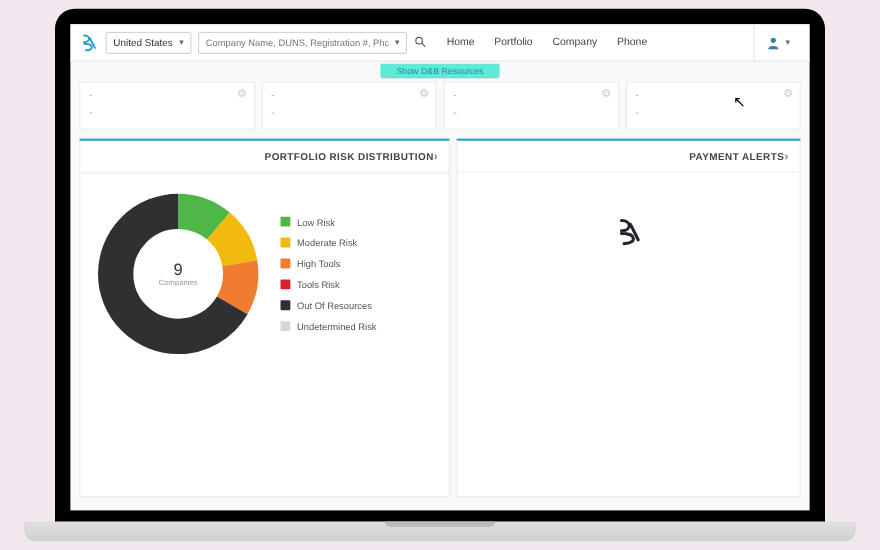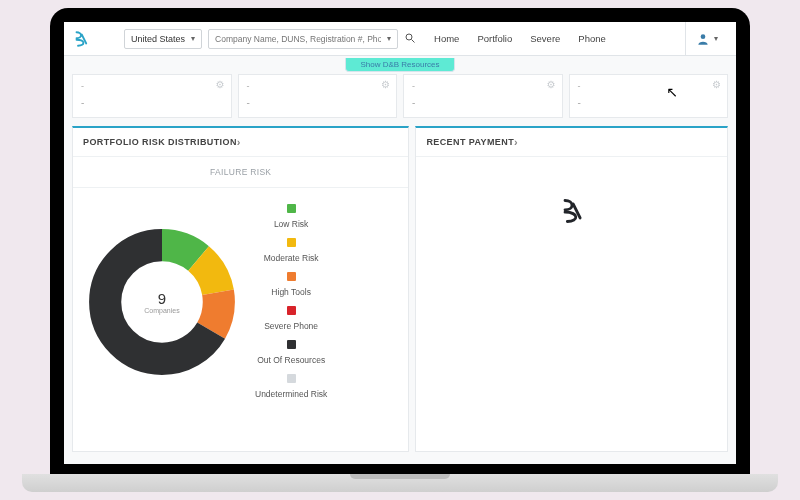--- a/index.html
+++ b/index.html
@@ -63,21 +63,20 @@
   .select-country {
     border: 1px solid #d0d4d8;
     border-radius: 2px;
     padding: 4px 6px;
     background: #fff;
     display: flex;
     align-items: center;
     gap: 6px;
     cursor: pointer;
     font-size: 9px;
-    margin-left: 28px;
   }
   .caret { font-size: 8px; color: #666; }
   .search-wrap {
     border: 1px solid #d0d4d8;
     border-radius: 2px;
     padding: 4px 6px;
     background: #fff;
     display: flex;
     align-items: center;
     gap: 6px;
@@ -163,21 +162,21 @@
     border-top: 2px solid #2aa3c7;
     flex: 1;
     display: flex;
     flex-direction: column;
     height: 326px;
   }
   .panel-left { flex: 1.08; }
   .panel-header {
     display: flex;
     align-items: center;
-    justify-content: flex-start;
+    justify-content: flex-end;
     padding: 8px 10px;
     border-bottom: 1px solid #eef1f3;
     font-size: 9px;
     font-weight: bold;
     letter-spacing: 0.4px;
     color: #444;
   }
   .panel-header .arrow { color: #888; cursor: pointer; font-size: 11px; }
 
   .tabs {
@@ -221,21 +220,21 @@
   .donut-center .num { font-size: 15px; color: #333; }
   .donut-center .lbl { font-size: 7px; color: #999; }
 
   .legend {
     display: flex;
     flex-direction: column;
     gap: 9px;
     font-size: 8.5px;
     color: #555;
   }
-  .legend-row { display: flex; align-items: center; gap: 6px; flex-direction: column; }
+  .legend-row { display: flex; align-items: center; gap: 6px; }
   .swatch { width: 9px; height: 9px; border-radius: 1px; }
 
   .panel-footer {
     margin-top: auto;
     padding: 10px 14px 14px 14px;
     font-size: 8.5px;
     color: #9aa0a6;
     text-align: left;
   }
 
@@ -279,21 +278,21 @@
       </div>
       <span class="search-btn">
         <svg width="12" height="12" viewBox="0 0 24 24">
             <circle cx="10" cy="10" r="6" stroke="#555" stroke-width="2" fill="none"></circle>
             <line x1="15" y1="15" x2="21" y2="21" stroke="#555" stroke-width="2"></line>
           </svg>
       </span>
       <div class="nav">
         <span>Home</span>
         <span>Portfolio</span>
-        <span>Severe</span>
+        <span>Company</span>
         <span>Phone</span>
       </div>
       <div class="user-menu">
         <svg width="14" height="14" viewBox="0 0 24 24">
             <circle cx="12" cy="8" r="4" fill="#3a7ca8"></circle>
             <path d="M4 22 C4 15 20 15 20 22" fill="#3a7ca8"></path>
           </svg>
         <span class="caret">▾</span>
       </div>
     </div>
@@ -326,21 +325,20 @@
     </div>
 
     <div class="panels">
 
       <div class="panel panel-left">
         <div class="panel-header">
           <span>PORTFOLIO RISK DISTRIBUTION</span>
           <span class="arrow">›</span>
         </div>
         <div class="tabs">
-          <div class="tab">FAILURE RISK</div>
         </div>
 
         <div class="chart-area">
           <div class="donut-wrap">
             <svg width="150" height="150" viewBox="0 0 42 42" id="donut-svg">
                 <circle cx="21" cy="21" r="15.9155" fill="transparent" stroke="#4fb648" stroke-width="9" stroke-dasharray="11.1111150840463 88.8889206723704" stroke-dashoffset="0"></circle>
                 <circle cx="21" cy="21" r="15.9155" fill="transparent" stroke="#f2b90f" stroke-width="9" stroke-dasharray="11.1111150840463 88.8889206723704" stroke-dashoffset="-11.1111150840463"></circle>
                 <circle cx="21" cy="21" r="15.9155" fill="transparent" stroke="#ef7c2f" stroke-width="9" stroke-dasharray="11.1111150840463 88.8889206723704" stroke-dashoffset="-22.2222301680926"></circle>
                 <circle cx="21" cy="21" r="15.9155" fill="transparent" stroke="#2f3032" stroke-width="9" stroke-dasharray="66.6666905042778 33.33334525213891" stroke-dashoffset="-33.3333452521389"></circle>
               </svg>
@@ -357,38 +355,38 @@
             <div class="legend-row">
                 <span class="swatch" id="sw-mod" style="background: rgb(242, 185, 15);"></span>
                 <span>Moderate Risk</span>
               </div>
             <div class="legend-row">
                 <span class="swatch" id="sw-high" style="background: rgb(239, 124, 47);"></span>
                 <span>High Tools</span>
               </div>
             <div class="legend-row">
                 <span class="swatch" id="sw-sev" style="background: rgb(216, 35, 42);"></span>
-                <span>Severe Phone</span>
+                <span>Tools Risk</span>
               </div>
             <div class="legend-row">
                 <span class="swatch" id="sw-oob" style="background: rgb(47, 48, 50);"></span>
                 <span>Out Of Resources</span>
               </div>
             <div class="legend-row">
                 <span class="swatch" id="sw-und" style="background: rgb(213, 217, 221);"></span>
                 <span>Undetermined Risk</span>
               </div>
           </div>
         </div>
 
       </div>
 
       <div class="panel">
         <div class="panel-header">
-          <span>RECENT PAYMENT</span>
+          <span>PAYMENT ALERTS</span>
           <span class="arrow">›</span>
         </div>
         <div class="empty-state">
           <span class="empty-logo">
             <svg width="28" height="28" viewBox="0 0 24 24">
                 <path d="M6 3 C14 3 14 11 6 11 M6 13 C18 13 18 21 8 21 M13 6 L19 18" stroke="#22252a" stroke-width="2.4" fill="none" stroke-linecap="round"></path>
               </svg>
           </span>
         </div>
       </div>

